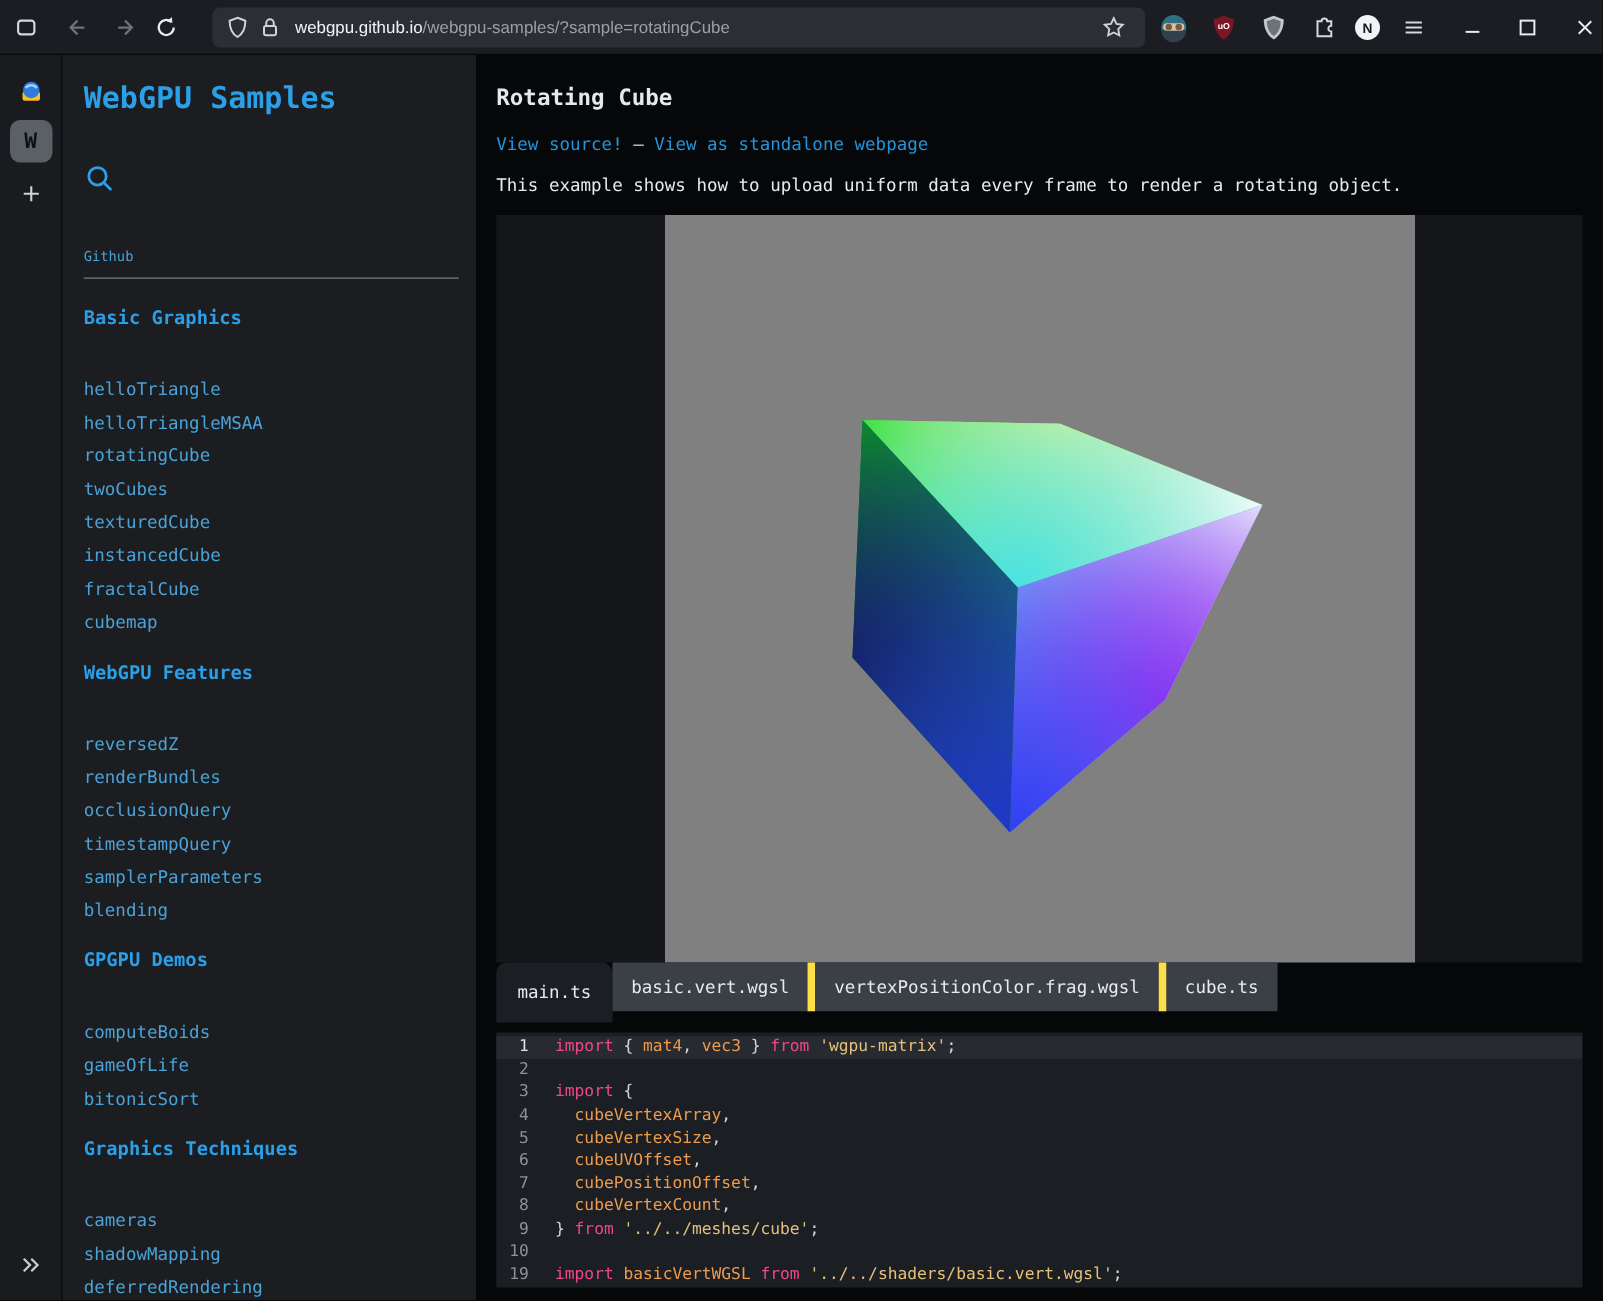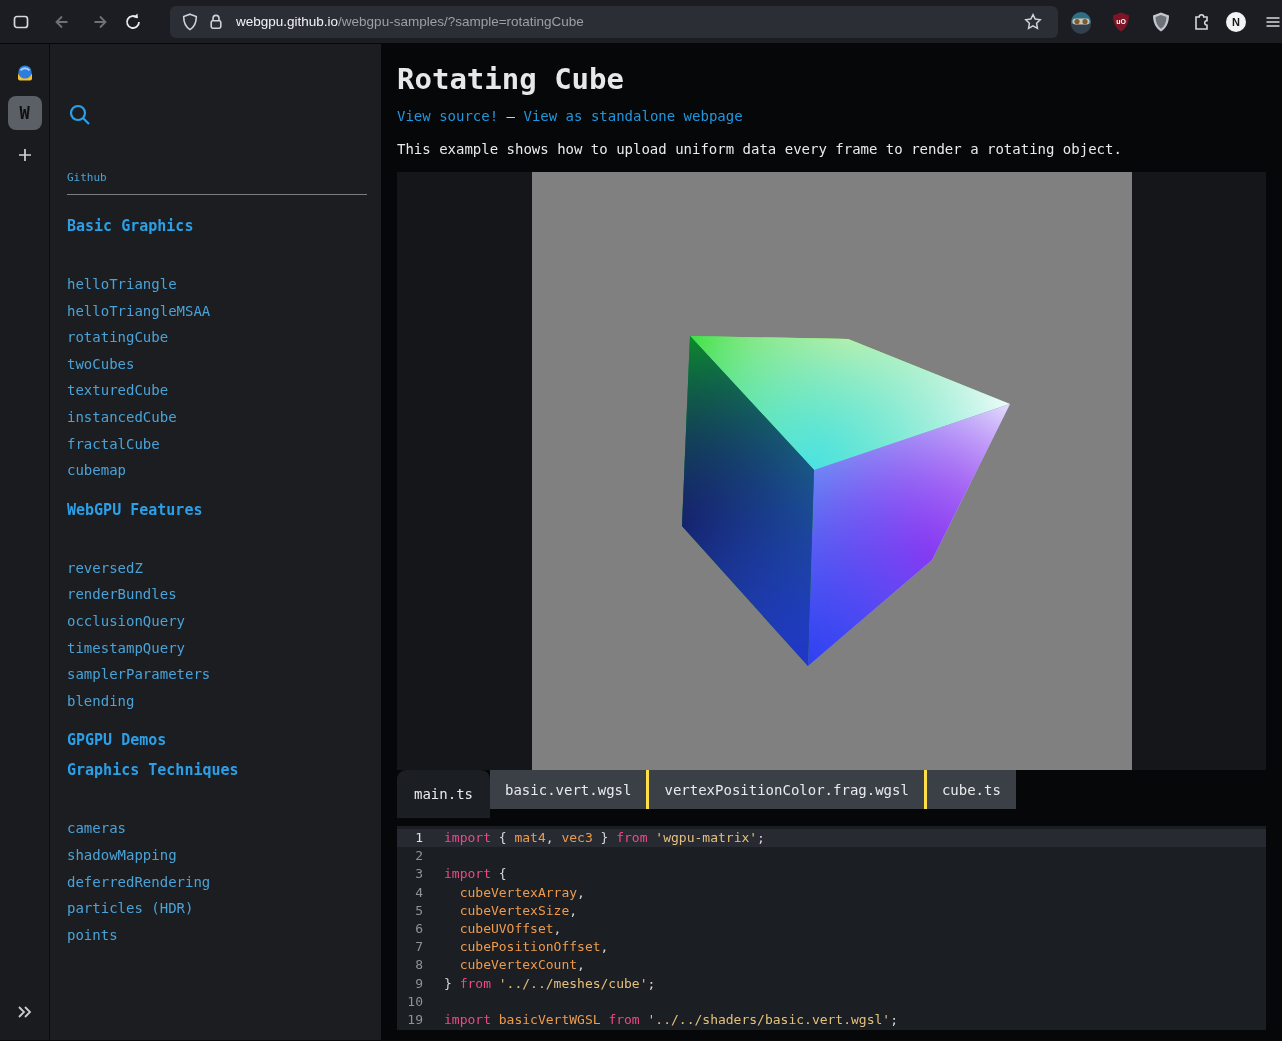--- a/index.html
+++ b/index.html
@@ -4,21 +4,21 @@
 <style>
   * { margin:0; padding:0; box-sizing:border-box; }
   html,body { width:1282px; height:1041px; overflow:hidden; background:#08090b;
     font-family:"DejaVu Sans Mono", monospace; }
 
   
   .chrome { height:44px; background:#1b1d22; display:flex; align-items:center;
     font-family:"Liberation Sans", sans-serif; border-bottom:1px solid #060708; }
   .icon-btn { width:30px; height:30px; flex:none; display:flex; align-items:center;
     justify-content:center; background:transparent; border:none; }
-  .urlbar { height:32px; width:888px; flex:none; margin-left:22px; background:#2b2e35;
+  .urlbar { height:32px; width:746px; flex:none; margin-left:22px; background:#2b2e35;
     border-radius:6px; display:flex; align-items:center; padding:0 10px; }
   .url-text { font-size:13.5px; color:#9aa0a6; margin-left:10px; flex:1;
     white-space:nowrap; overflow:hidden; }
   .url-host { color:#f2f4f6; }
   .winctl { width:34px; height:34px; flex:none; display:flex; align-items:center;
     justify-content:center; background:transparent; border:none; }
 
   
   .page { display:flex; height:996px; }
   .vtabs { width:50px; flex:none; background:#191b1f; border-right:1px solid #0a0b0d;
@@ -41,36 +41,36 @@
   .rule { border:none; border-top:1px solid #7a7e83; margin:8px 0 0; }
   .section-title { color:var(--accent-blue,#2ba0e8); font-size:15px; line-height:18px;
     font-weight:700; margin-top:12px; }
   .section:first-child .section-title { margin-top:22px; }
   .section-list { margin-top:41px; }
   .sample-link { display:block; height:26.6px; line-height:17px; font-size:14px;
     color:var(--link-blue,#4aa3d8); text-decoration:none; }
 
   
   .main { flex:1; background:#060709; padding:18px 16px 0; }
-  .sample-title { font-size:29px; line-height:34px; font-weight:700; color:#e6e8ea; }
+  .sample-title { font-size:18px; line-height:34px; font-weight:700; color:#e6e8ea; }
   .links-row { margin-top:12px; font-size:14px; line-height:17px; }
   .links-row a { color:var(--main-link-blue,#2196dd); text-decoration:none; }
   .dash { color:#d4d6d8; }
   .description { margin-top:16px; font-size:14px; line-height:17px; color:#e9eaec; }
   .canvas-wrap { margin-top:14px; width:869px; height:598px; background:#141619;
     display:flex; justify-content:center; }
   .canvas { width:600px; height:598px; background:var(--canvas-gray,#808080); }
 
   
   .tabbar { height:56px; width:869px; display:flex; }
   .tab { height:39px; background:#3b4046; color:#e8eaec; font-size:14px;
     font-family:"DejaVu Sans Mono",monospace; display:flex; align-items:center;
     padding:0 15px; border:none; }
   .tab.active { height:48px; background:#1b1e23; border-radius:9px 9px 0 0; padding:0 17px; }
-  .tab.inactive + .tab.inactive { border-left:3px solid #fde047; }
+  .tab.inactive + .tab.inactive { border-left:6px solid #fde047; }
   .code { width:869px; height:204px; background:#1b1e23; padding-top:3px;
     overflow:hidden; font-size:13px; }
   .code-line { height:18.2px; line-height:18.2px; white-space:pre; display:flex; }
   .code-line.hl { background:#272b31; }
   .ln { width:26px; flex:none; text-align:right; margin-right:21px; color:#8d939b; }
   .hl .ln { color:#dfe3e7; }
   .kw  { color:var(--code-keyword,#f1478a); }
   .var { color:var(--code-variable,#ee9b4d); }
   .str { color:var(--code-string,#e5c07b); }
   .pln { color:var(--code-plain,#d6d8dc); }
@@ -189,20 +189,21 @@
       </svg>
     </button>
     <button class="expand-btn">
       <svg width="22" height="22">
         <path d="M5 6 l5 5 -5 5 M11 6 l5 5 -5 5" fill="none" stroke="#c9cdd1" stroke-width="1.8"></path>
       </svg>
     </button>
   </nav>
 
   <aside class="sidebar">
+    <h1 class="sidebar-title">WebGPU Samples</h1>
     <button class="search-btn">
       <svg width="26" height="26">
         <circle cx="11" cy="11" r="7" fill="none" stroke="#2ba0e8" stroke-width="2.2"></circle>
         <path d="M16.2 16.2 L22 22" stroke="#2ba0e8" stroke-width="2.2"></path>
       </svg>
     </button>
     <a class="github-link" href="#">Github</a>
     <hr class="rule">
     <div id="sections">
         <div class="section">
@@ -224,20 +225,25 @@
             <a class="sample-link" href="#">reversedZ</a>
             <a class="sample-link" href="#">renderBundles</a>
             <a class="sample-link" href="#">occlusionQuery</a>
             <a class="sample-link" href="#">timestampQuery</a>
             <a class="sample-link" href="#">samplerParameters</a>
             <a class="sample-link" href="#">blending</a>
           </div>
         </div>
         <div class="section">
           <h3 class="section-title">GPGPU Demos</h3>
+          <div class="section-list">
+            <a class="sample-link" href="#">computeBoids</a>
+            <a class="sample-link" href="#">gameOfLife</a>
+            <a class="sample-link" href="#">bitonicSort</a>
+          </div>
         </div>
         <div class="section">
           <h3 class="section-title">Graphics Techniques</h3>
           <div class="section-list">
             <a class="sample-link" href="#">cameras</a>
             <a class="sample-link" href="#">shadowMapping</a>
             <a class="sample-link" href="#">deferredRendering</a>
             <a class="sample-link" href="#">particles (HDR)</a>
             <a class="sample-link" href="#">points</a>
           </div>

